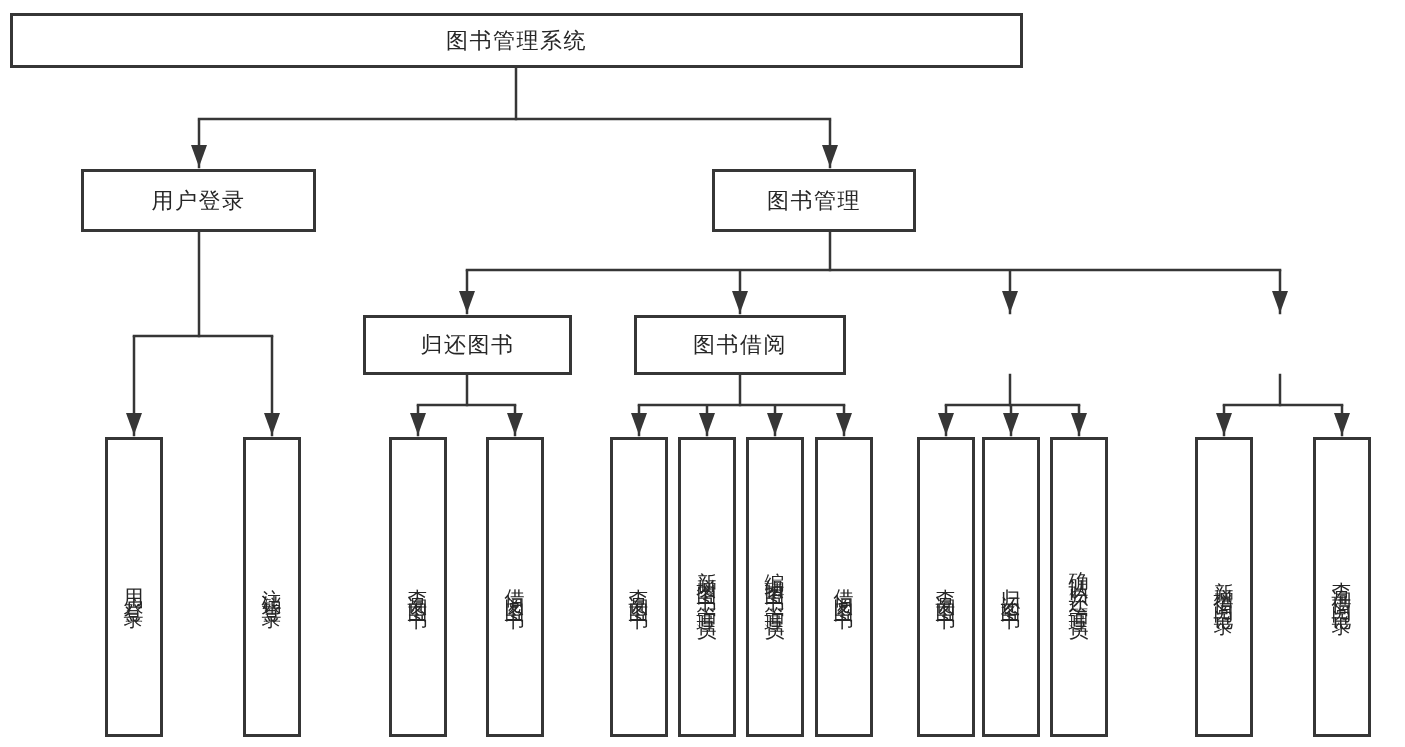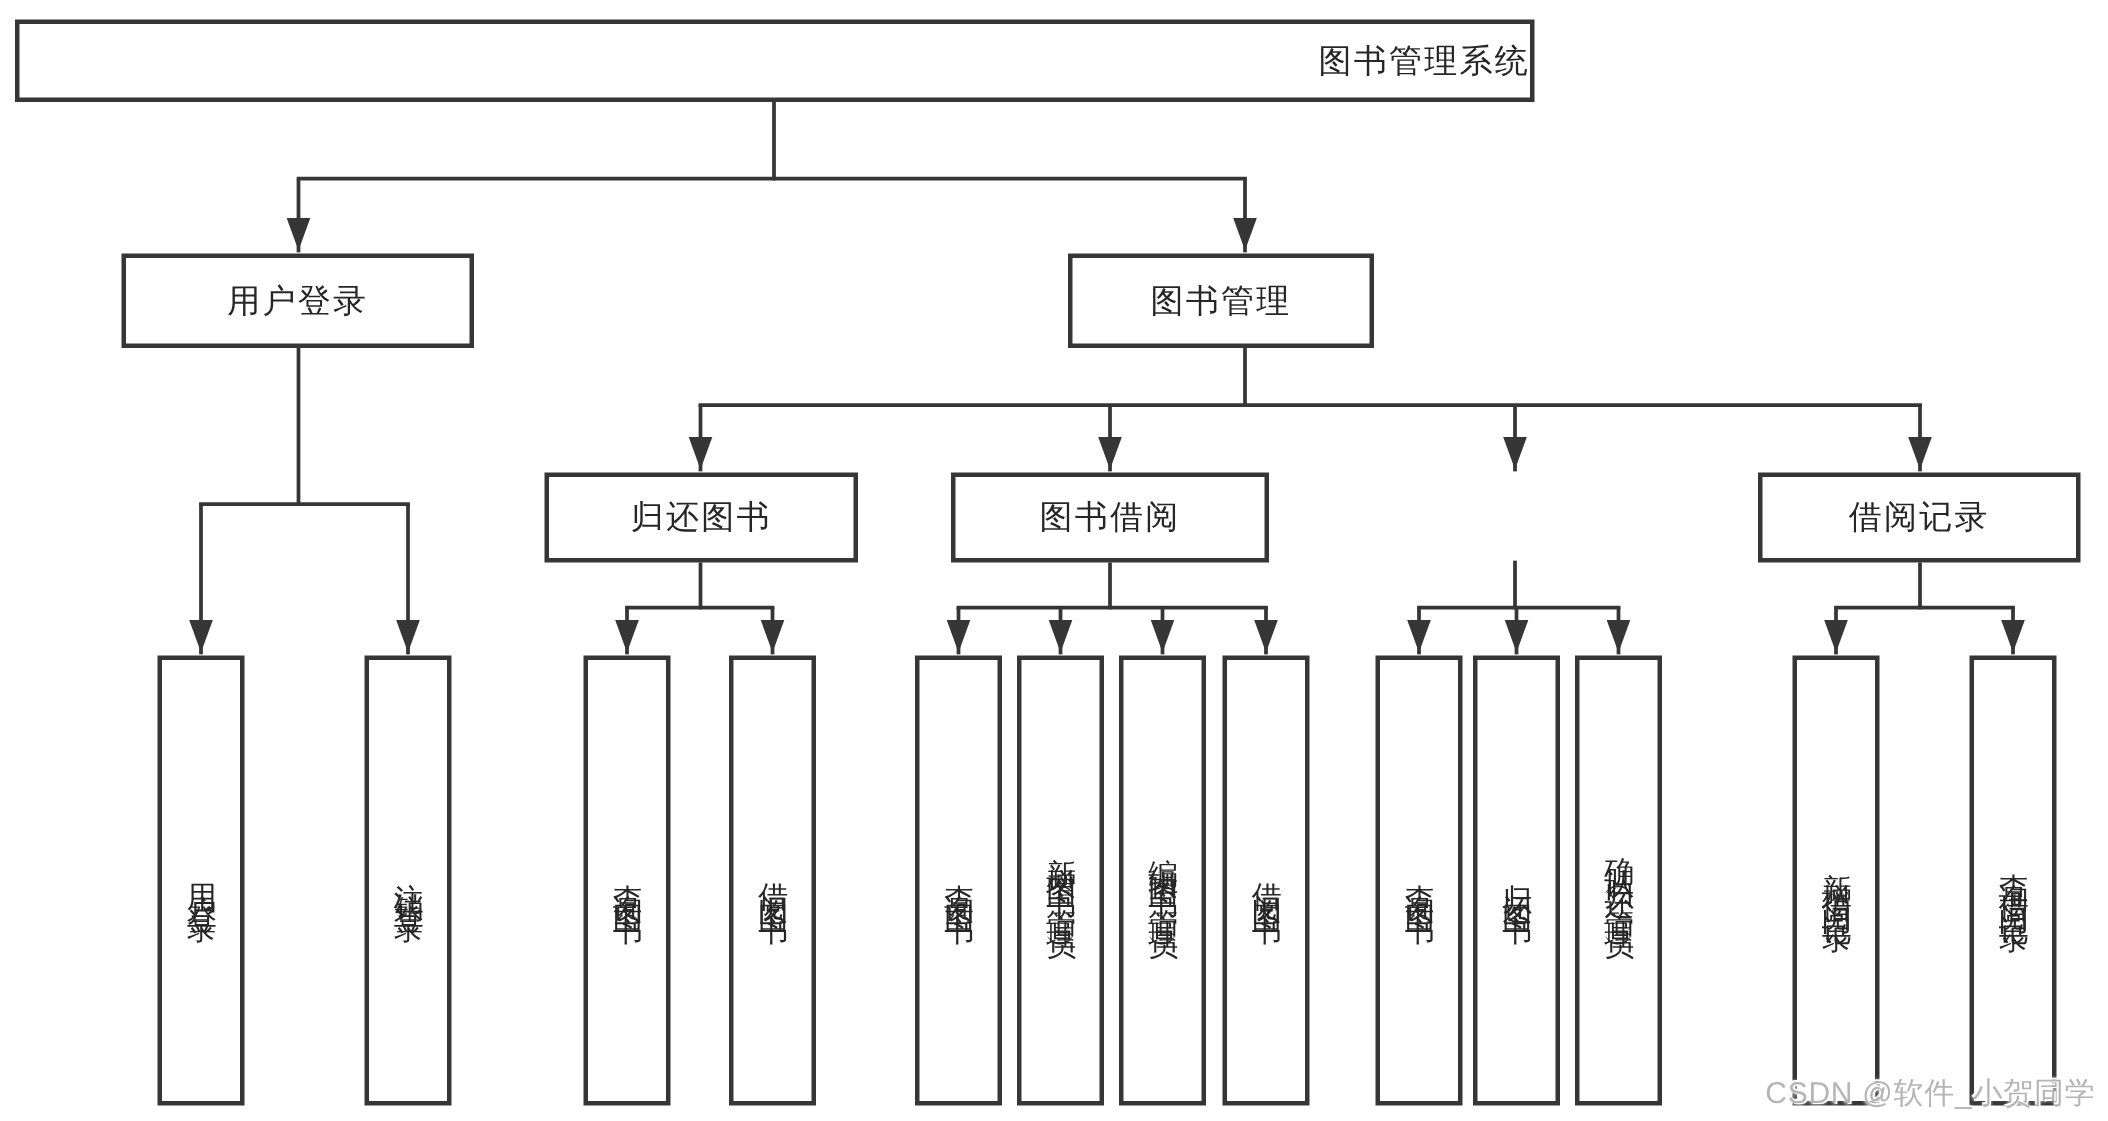--- a/index.html
+++ b/index.html
@@ -11,21 +11,21 @@
   #canvas{position:absolute;inset:0;width:1405px;height:747px;}
   #connectors{position:absolute;left:0;top:0;z-index:1;}
 
   
   .hnode{
     position:absolute;z-index:2;box-sizing:border-box;
     background:#ffffff;border:3px solid #363636;
     display:flex;align-items:center;justify-content:center;
     font-size:22px;letter-spacing:1.5px;white-space:nowrap;
   }
-  #nT {left:10px;  top:13px;  width:1013px;height:55px;justify-content:flex-end;}
+  #nT {left:10px;  top:13px;  width:1013px;height:55px;}
   #nU {left:81px;  top:169px; width:235px; height:63px;}
   #nM {left:712px; top:169px; width:204px; height:63px;}
   #nR1{left:363px; top:315px; width:209px; height:60px;}
   #nR2{left:634px; top:315px; width:212px; height:60px;}
   #nR3{left:903px; top:315px; width:214px; height:60px;}
   #nR4{left:1172px;top:315px; width:215px; height:60px;}
 
   
   .vnode{
     position:absolute;z-index:2;box-sizing:border-box;
@@ -135,23 +135,20 @@
   <div class="hnode" id="nM">
     <span>图书管理</span>
   </div>
 
   <div class="hnode" id="nR1">
     <span>归还图书</span>
   </div>
   <div class="hnode" id="nR2">
     <span>图书借阅</span>
   </div>
-  <div class="hnode" id="nR4">
-    <span>借阅记录</span>
-  </div>
 
   <div class="vnode" id="b1">
     <span>用户登录</span>
   </div>
   <div class="vnode" id="b2">
     <span>注销登录</span>
   </div>
   <div class="vnode" id="b3">
     <span>查询图书</span>
   </div>
@@ -179,14 +176,13 @@
   <div class="vnode" id="b11">
     <span>确认归还（管理员）</span>
   </div>
   <div class="vnode" id="b12">
     <span>新增借阅记录</span>
   </div>
   <div class="vnode" id="b13">
     <span>查询借阅记录</span>
   </div>
 
-  <div class="watermark">CSDN @软件_小贺同学</div>
 </div>
 
 </body></html>

